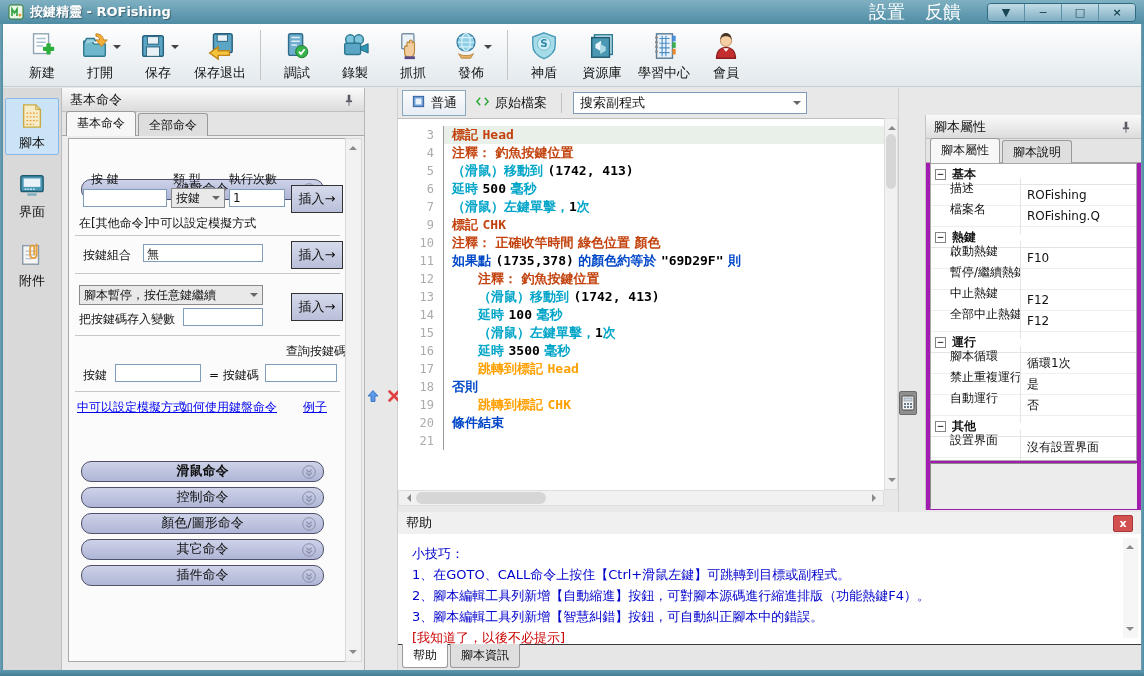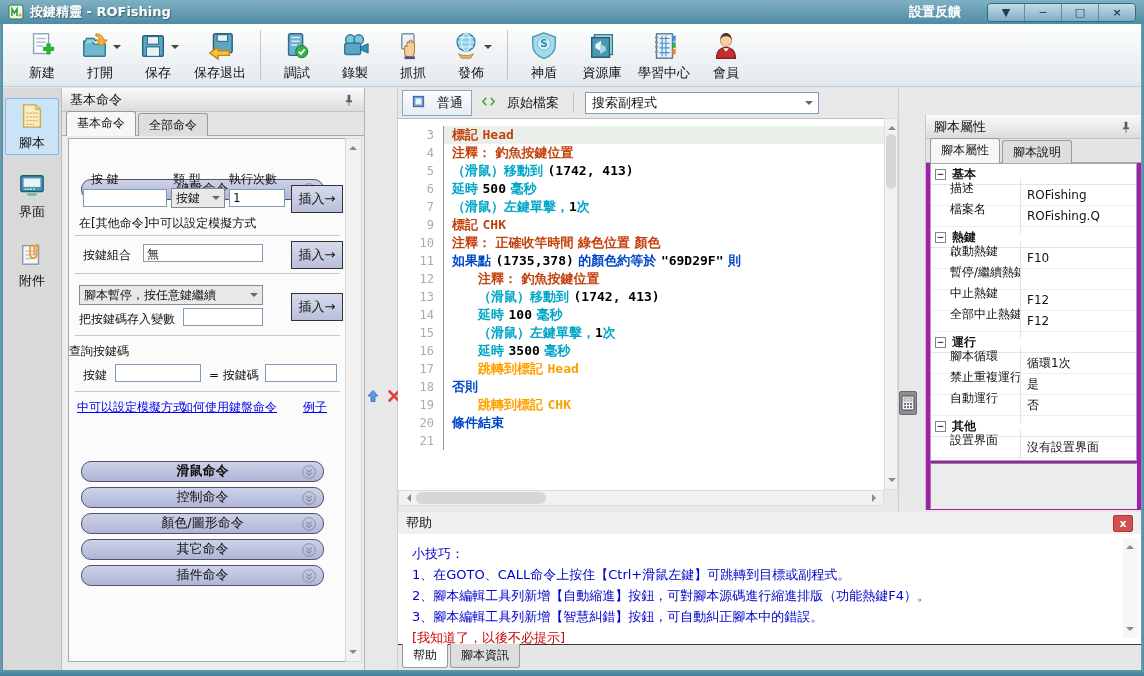--- a/index.html
+++ b/index.html
@@ -3,21 +3,21 @@
 <meta charset="utf-8">
 <style>
   html,body{margin:0;padding:0;background:#9AA4AA;}
   .window{position:relative;width:1144px;height:676px;background:#E8E8E8;overflow:hidden;
     font-family:"DejaVu Sans","Liberation Sans",sans-serif;font-size:12px;color:#111;padding-left:12px;}
   
   .titlebar{position:absolute;left:0;top:0;width:1144px;height:24px;
     background:linear-gradient(#7FB0C2,#4E8CA4);display:flex;align-items:center;color:#fff;z-index:9;}
   .app-icon{width:16px;height:16px;margin:0 6px 0 8px;flex:0 0 16px;}
   .title-text{font-weight:bold;font-size:13px;text-shadow:1px 1px 1px rgba(0,0,0,.35);}
-  .tb-menu{margin-left:auto;display:flex;font-size:13px;margin-right:26px;font-weight:bold;}
+  .tb-menu{margin-left:auto;display:flex;gap:20px;font-size:18px;margin-right:26px;}
   .tb-menu span{cursor:default;}
   .win-btns{display:flex;margin-right:8px;border:1px solid #2E6A82;border-radius:4px;overflow:hidden;}
   .win-btn{width:36px;height:17px;background:linear-gradient(#C2DCE6,#7FAEC2);color:#174553;
     font-weight:bold;font-size:11px;display:flex;align-items:center;justify-content:center;
     border-left:1px solid #5A8FA5;}
   .win-btn:first-child{border-left:none;}
   .frame-l,.frame-r{position:absolute;top:24px;width:3px;height:646px;background:linear-gradient(90deg,#6FA0B4,#4E8CA4);}
   .frame-l{left:0;} .frame-r{left:1141px;}
   .frame-b{position:absolute;left:0;top:670px;width:1144px;height:6px;background:linear-gradient(#5E98AE,#417E96);}
   
@@ -74,21 +74,21 @@
   .tri-r{width:0;height:0;border:4px solid transparent;border-left-color:#8A8A8A;}
   
   .strip{position:absolute;top:88px;height:582px;background:#E8E8E8;display:flex;flex-direction:row;align-items:center;}
   .strip-edit{left:365px;width:33px;border-right:1px solid #CFCFCF;box-sizing:border-box;padding-top:34px;gap:5px;}
   .strip-view{left:898px;width:27px;border-left:1px solid #CFCFCF;box-sizing:border-box;padding-top:48px;gap:9px;}
   .tool-btn{width:22px;height:22px;display:flex;align-items:center;justify-content:center;border-radius:2px;}
   .tool-btn.active-tool{background:#8F8F8F;border:1px solid #6A6A6A;}
   .strip-sep{width:20px;height:1px;background:#C8C8C8;margin:2px 0;}
   
   .editor-toolbar{position:absolute;left:398px;top:88px;width:500px;height:30px;display:flex;align-items:center;padding-left:4px;box-sizing:border-box;}
-  .etab{display:flex;align-items:center;gap:11px;padding:3px 8px;font-size:13px;border:1px solid transparent;white-space:nowrap;}
+  .etab{display:flex;align-items:center;gap:5px;padding:3px 8px;font-size:13px;border:1px solid transparent;white-space:nowrap;}
   .etab.active{background:linear-gradient(#FDFDFD,#E6EDF4);border:1px solid #8AA8C0;}
   .etab-sep{width:1px;height:20px;background:#C0C0C0;margin:0 5px;}
   .search-combo{width:226px;height:20px;background:#fff;border:1px solid #7F9DB9;display:flex;
     align-items:center;padding-left:6px;font-size:13px;margin-left:6px;box-sizing:content-box;}
   .search-combo .car{margin-left:auto;margin-right:5px;width:0;height:0;border:4px solid transparent;border-top-color:#666;position:relative;top:2px;}
   .code-area{position:absolute;left:398px;top:118px;width:486px;height:372px;background:#fff;
     border-top:1px solid #BEBEBE;box-sizing:border-box;overflow:hidden;padding-top:7px;}
   .crow{display:flex;height:18px;align-items:center;}
   .ln{flex:0 0 46px;text-align:right;color:#ABABAB;font-size:12px;padding-right:9px;box-sizing:border-box;
     border-right:1px solid #9A9A9A;height:18px;line-height:18px;font-family:"DejaVu Sans Mono",monospace;}
@@ -367,21 +367,21 @@
         <div class="btn-insert" style="left:222px;top:102px">插入→</div>
         <div class="hr" style="top:134px"></div>
         <div class="combo" style="left:10px;top:146px;width:184px">
           <span>腳本暫停，按任意鍵繼續</span>
             <span class="car"></span>
         </div>
         <div class="btn-insert" style="left:222px;top:154px">插入→</div>
         <div class="flabel" style="left:10px;top:172px">把按鍵碼存入變數</div>
         <div class="inp" style="left:114px;top:169px;width:80px"></div>
         <div class="hr" style="top:196px"></div>
-        <div class="flabel" style="left:0;right:0;top:204px;text-align:left;position:absolute">查詢按鍵碼</div>
+        <div class="flabel" style="left:0;right:0;top:204px;text-align:right;position:absolute">查詢按鍵碼</div>
         <div class="flabel" style="left:14px;top:228px">按鍵</div>
         <div class="inp" style="left:46px;top:225px;width:86px"></div>
         <div class="flabel" style="left:140px;top:228px">= 按鍵碼</div>
         <div class="inp" style="left:196px;top:225px;width:72px"></div>
         <div class="hr" style="top:252px"></div>
         <div id="kb-links">
             <a class="link" style="left: 8px; top: 260px;">中可以設定模擬方式</a>
             <a class="link" style="left: 112px; top: 260px;">如何使用鍵盤命令</a>
             <a class="link" style="left: 234px; top: 260px;">例子</a>
           </div>

